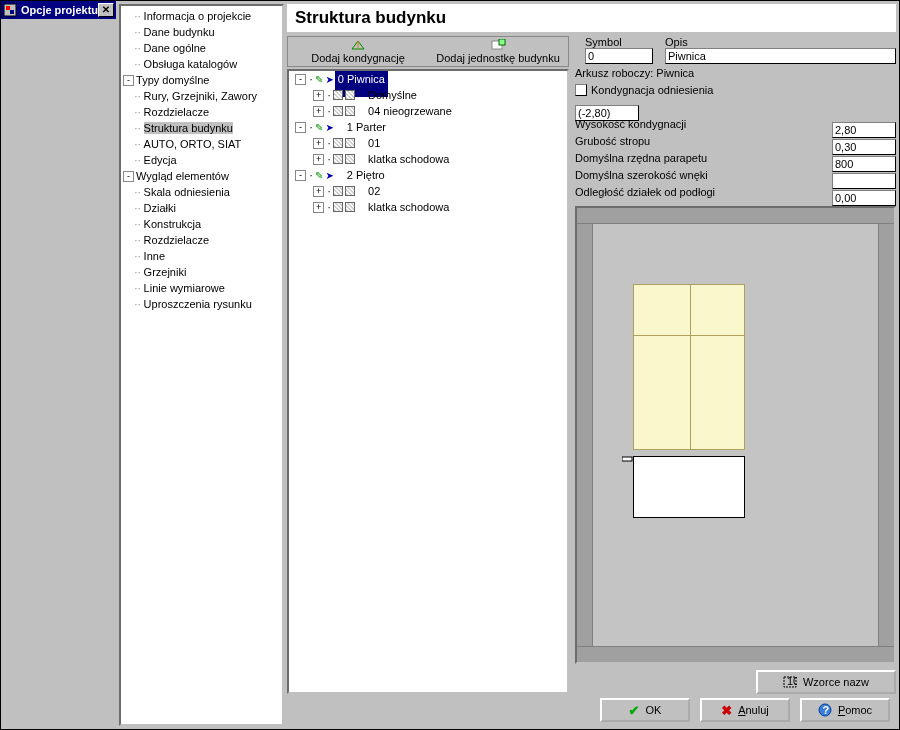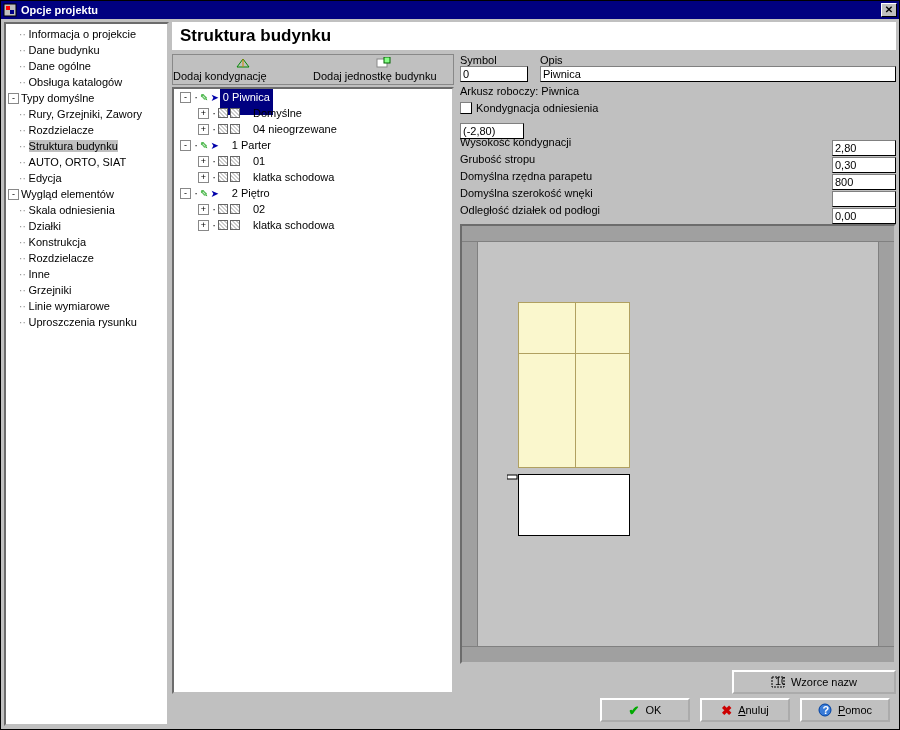--- a/index.html
+++ b/index.html
@@ -1,36 +1,36 @@
 <!DOCTYPE html>
 <html><head>
 <meta charset="utf-8">
 <style>
   *{box-sizing:border-box;font-family:"Tahoma","MS Sans Serif",sans-serif;font-size:11px;}
   html,body{margin:0;padding:0;height:100%;}
   body{background:#fff;}
-  .window{width:900px;height:730px;border:1px solid #000;display:flex;flex-direction:column;background:#c0c0c0;}
+  .window{width:900px;height:730px;border:1px solid #000;display:flex;flex-direction:row;background:#c0c0c0;}
   .titlebar{height:18px;background:#000080;color:#fff;display:flex;align-items:center;padding:0 2px;font-weight:bold;}
   .titlebar .ticon{margin-right:4px;}
   .titlebar .spacer{flex:1;}
   .closebtn{width:16px;height:14px;background:#c0c0c0;border:1px solid #000;border-top-color:#fff;border-left-color:#fff;color:#000;display:flex;align-items:center;justify-content:center;font-weight:bold;font-size:10px;line-height:1;}
   .client{flex:1;display:flex;padding:3px;gap:3px;min-height:0;}
   
   .navpanel{width:165px;background:#fff;border:2px inset #c0c0c0;padding:2px 0 2px 2px;overflow:hidden;}
   .navpanel .indent{display:flex;align-items:center;height:16px;white-space:nowrap;cursor:default;padding-right:4px;}
   .navpanel .dots{color:#888;font-size:10px;}
   .navpanel .expander{width:11px;height:11px;border:1px solid #888;display:inline-flex;align-items:center;justify-content:center;font-size:9px;line-height:1;margin-right:2px;background:#fff;}
   .navpanel .sel{background:#c0c0c0;}
   
   .workarea{flex:1;background:#c0c0c0;display:flex;flex-direction:column;min-height:0;}
   .heading{background:#fff;padding:4px 8px;font-size:17px;font-weight:bold;}
   .maincontent{flex:1;display:flex;gap:6px;min-height:0;padding-top:4px;}
   .leftcol{width:282px;display:flex;flex-direction:column;}
   .toolbar{display:flex;border:1px solid #888;background:#c0c0c0;margin-bottom:2px;}
-  .toolbar .tb{flex:1;text-align:left;padding:1px 0 2px;}
+  .toolbar .tb{flex:1;text-align:center;padding:1px 0 2px;}
   .toolbar .tb .ic{height:14px;display:flex;justify-content:center;align-items:center;}
   .treebox{flex:1;background:#fff;border:2px inset #c0c0c0;overflow:auto;}
   .treebox .row{display:flex;align-items:center;height:16px;white-space:nowrap;cursor:default;}
   .treebox .pm{width:11px;height:11px;border:1px solid #888;display:inline-flex;align-items:center;justify-content:center;font-size:9px;line-height:1;margin:0 2px;background:#fff;}
   .treebox .dot{color:#000;width:6px;display:inline-block;text-align:center;}
   .treebox .pen{color:#090;font-size:10px;margin:0 1px;}
   .treebox .arr{color:#00a;font-size:10px;margin:0 1px;}
   .treebox .sq{width:10px;height:10px;border:1px solid #666;display:inline-block;margin:0 1px;background:linear-gradient(45deg,#ccc 25%,#fff 25%,#fff 50%,#ccc 50%,#ccc 75%,#fff 75%);background-size:4px 4px;}
   .treebox .label{padding:0 12px;}
   .treebox .seln{background:#000080;color:#fff;padding:12px 3px;}
@@ -46,21 +46,21 @@
   .chk{display:flex;align-items:center;gap:4px;height:17px;}
   .chk .box{width:12px;height:12px;background:#fff;border:1px solid #000;border-top-color:#808080;border-left-color:#808080;}
   .preview{flex:1;margin-top:6px;border:2px inset #c0c0c0;background:#c0c0c0;position:relative;overflow:hidden;}
   .preview .ruler-top{position:absolute;top:0;left:0;right:0;height:16px;background:#a0a0a0;border-bottom:1px solid #808080;}
   .preview .ruler-left{position:absolute;top:16px;bottom:16px;left:0;width:16px;background:#a0a0a0;border-right:1px solid #808080;}
   .preview .ruler-right{position:absolute;top:16px;bottom:16px;right:0;width:16px;background:#a0a0a0;border-left:1px solid #808080;}
   .preview .ruler-bot{position:absolute;bottom:0;left:0;right:0;height:16px;background:#a0a0a0;border-top:1px solid #808080;}
   .preview .canvas{position:absolute;top:16px;left:16px;right:16px;bottom:16px;background:#c4c4c4;}
   .floor{position:absolute;background:#faf7cd;border:1px solid #b0a060;}
   .room{position:absolute;background:#fff;border:1px solid #000;}
-  .patternbtn{align-self:flex-end;margin-top:6px;height:24px;width:164px;border:2px outset #fff;background:#c0c0c0;display:flex;align-items:center;justify-content:center;gap:6px;}
+  .patternbtn{align-self:flex-end;margin-top:6px;height:24px;width:140px;border:2px outset #fff;background:#c0c0c0;display:flex;align-items:center;justify-content:center;gap:6px;}
   
   .buttonrow{height:32px;display:flex;justify-content:flex-end;align-items:center;gap:10px;padding:3px 6px;}
   .btn{height:24px;min-width:90px;border:2px outset #fff;background:#c0c0c0;display:flex;align-items:center;justify-content:center;gap:6px;padding:0 8px;}
   .btn .glyph{font-weight:bold;font-size:13px;}
   .btn u{text-decoration:underline;}
   svg{display:block;}
 </style>
 </head>
 <body>
 
@@ -257,21 +257,21 @@
                 <span class="dot">·</span>
                 <span class="sq"></span>
                 <span class="sq"></span>
                 <span class="label">klatka schodowa</span>
               </div>
             </div>
         </div>
 
         <div class="rightcol">
           <div class="hdr">
-            <div class="col" style="width:70px;">
+            <div class="col" style="width:70px;margin-left:10px;">
               <span>Symbol</span>
               <input type="text" style="width: 68px;" value="0">
             </div>
             <div class="col" style="flex:1;">
               <span>Opis</span>
               <input type="text" style="width: 100%;" value="Piwnica">
             </div>
           </div>
           <div style="height:17px;display:flex;align-items:center;">Arkusz roboczy: Piwnica</div>
           <div class="chk">

